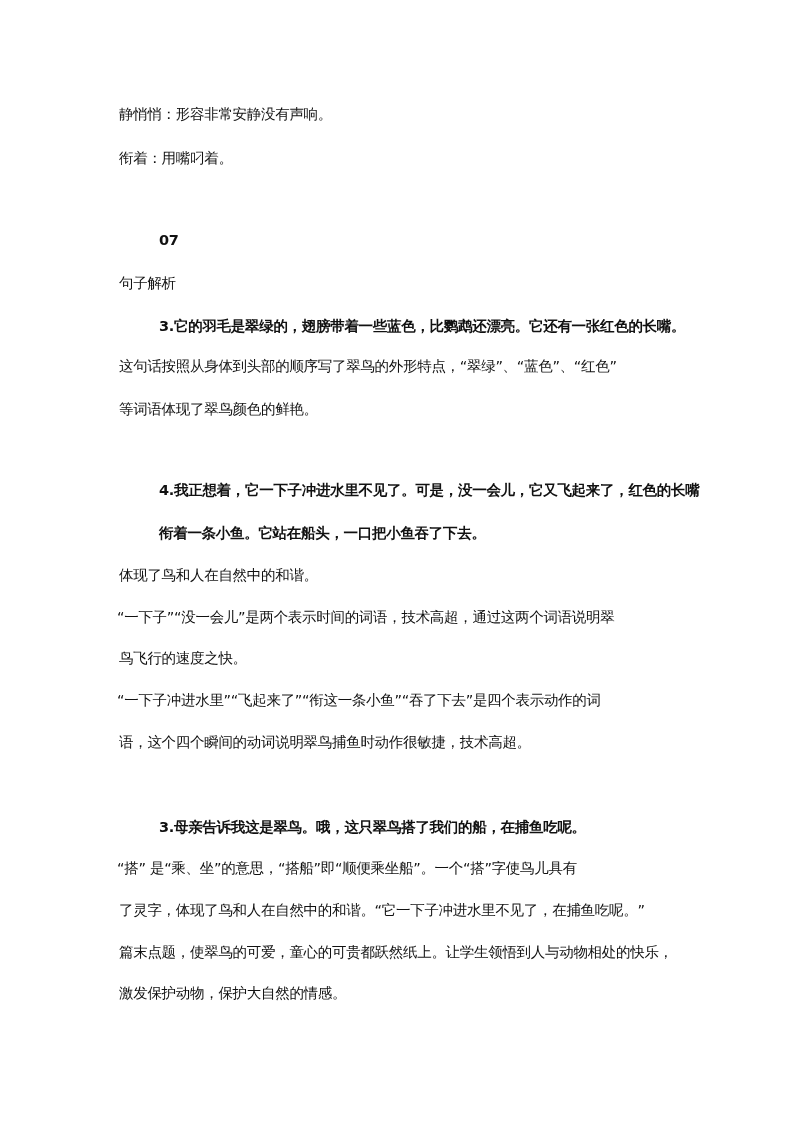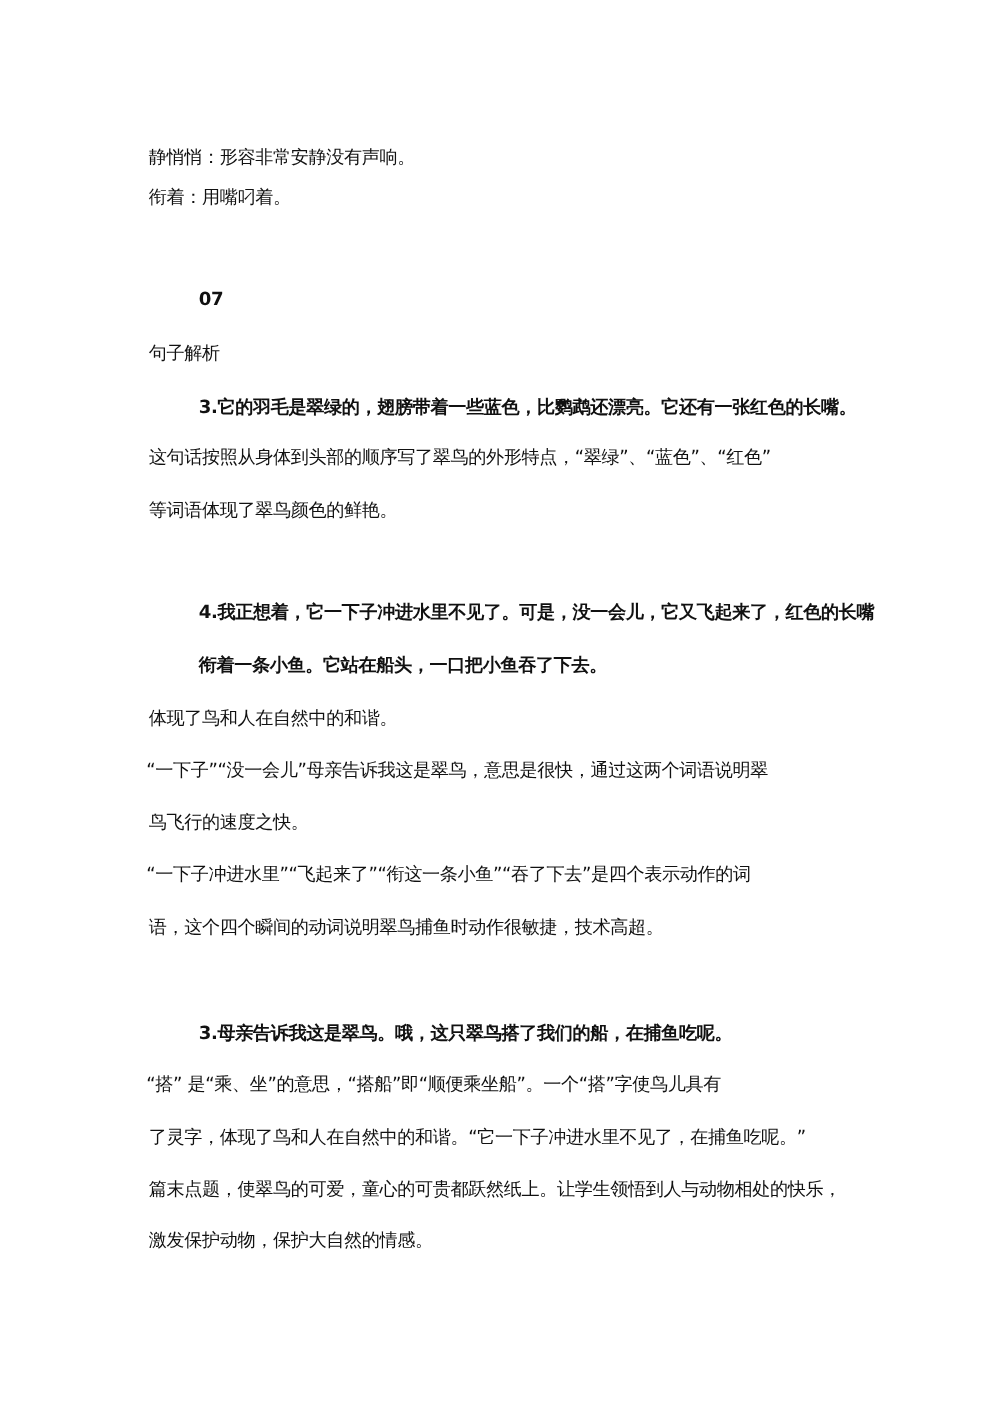--- a/index.html
+++ b/index.html
@@ -6,34 +6,34 @@
   body { width: 793px; height: 1122px; position: relative; overflow: hidden;
          font-family: "DejaVu Sans", "Liberation Sans", sans-serif; color: #111111; }
   .line { position: absolute; left: 119px; font-size: 14.5px; line-height: 20px; white-space: nowrap; letter-spacing: -0.3px; }
   .bold { font-weight: bold; margin-left: 40px; }
   .indent { left: 117px; }
 </style>
 </head>
 <body>
 
 <div>
-  <div class="line" style="top:116px">静悄悄：形容非常安静没有声响。</div>
+  <div class="line" style="top:104px">静悄悄：形容非常安静没有声响。</div>
   <div class="line" style="top:148px">衔着：用嘴叼着。</div>
 
   <div class="line bold" style="top:230px">07</div>
   <div class="line" style="top:273px">句子解析</div>
 
   <div class="line bold" style="top:316px">3.它的羽毛是翠绿的，翅膀带着一些蓝色，比鹦鹉还漂亮。它还有一张红色的长嘴。</div>
   <div class="line" style="top:356px">这句话按照从身体到头部的顺序写了翠鸟的外形特点，“翠绿”、“蓝色”、“红色”</div>
   <div class="line" style="top:399px">等词语体现了翠鸟颜色的鲜艳。</div>
 
   <div class="line bold" style="top:480px">4.我正想着，它一下子冲进水里不见了。可是，没一会儿，它又飞起来了，红色的长嘴</div>
   <div class="line bold" style="top:523px">衔着一条小鱼。它站在船头，一口把小鱼吞了下去。</div>
   <div class="line" style="top:565px">体现了鸟和人在自然中的和谐。</div>
-  <div class="line indent" style="top:607px">“一下子”“没一会儿”母亲告诉我这是翠鸟，意思是很快，通过这两个词语说明翠</div>
+  <div class="line indent" style="top:607px">“一下子”“没一会儿”是两个表示时间的词语，技术高超，通过这两个词语说明翠</div>
   <div class="line" style="top:648px">鸟飞行的速度之快。</div>
   <div class="line indent" style="top:690px">“一下子冲进水里”“飞起来了”“衔这一条小鱼”“吞了下去”是四个表示动作的词</div>
   <div class="line" style="top:732px">语，这个四个瞬间的动词说明翠鸟捕鱼时动作很敏捷，技术高超。</div>
 
   <div class="line bold" style="top:817px">3.母亲告诉我这是翠鸟。哦，这只翠鸟搭了我们的船，在捕鱼吃呢。</div>
   <div class="line indent" style="top:858px">“搭” 是“乘、坐”的意思，“搭船”即“顺便乘坐船”。一个“搭”字使鸟儿具有</div>
   <div class="line" style="top:900px">了灵字，体现了鸟和人在自然中的和谐。“它一下子冲进水里不见了，在捕鱼吃呢。”</div>
   <div class="line" style="top:942px">篇末点题，使翠鸟的可爱，童心的可贵都跃然纸上。让学生领悟到人与动物相处的快乐，</div>
   <div class="line" style="top:983px">激发保护动物，保护大自然的情感。</div>
 </div>

